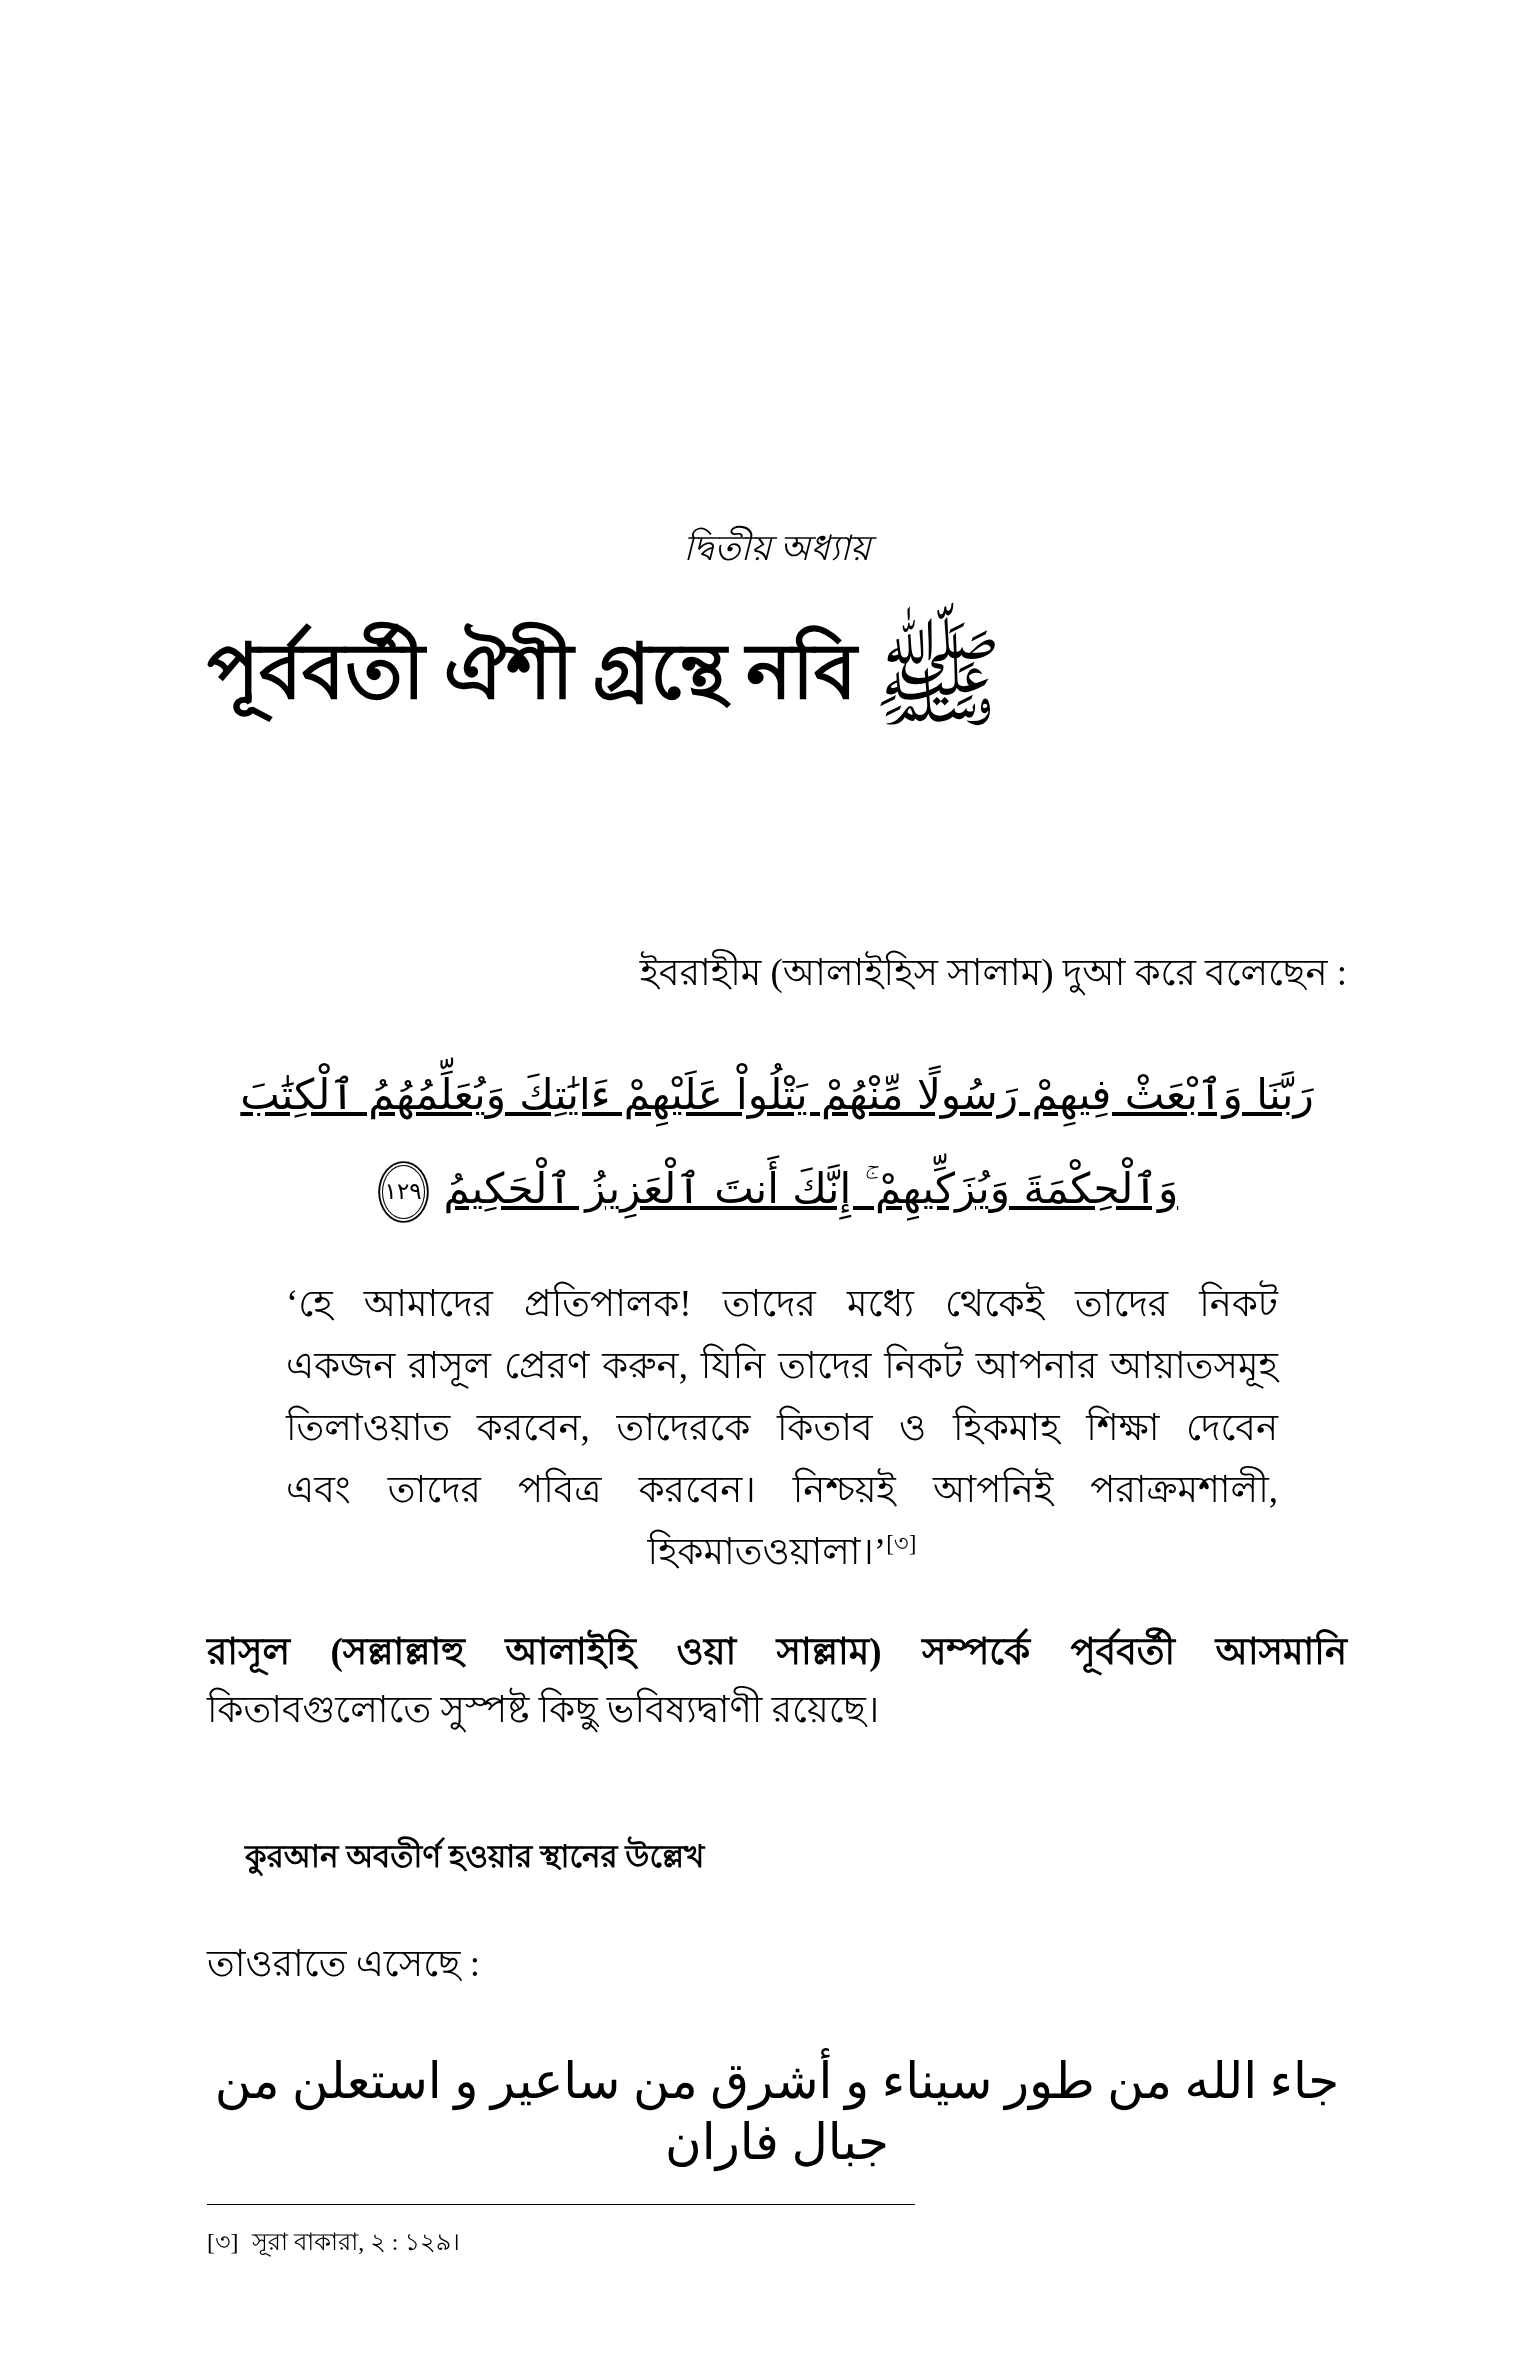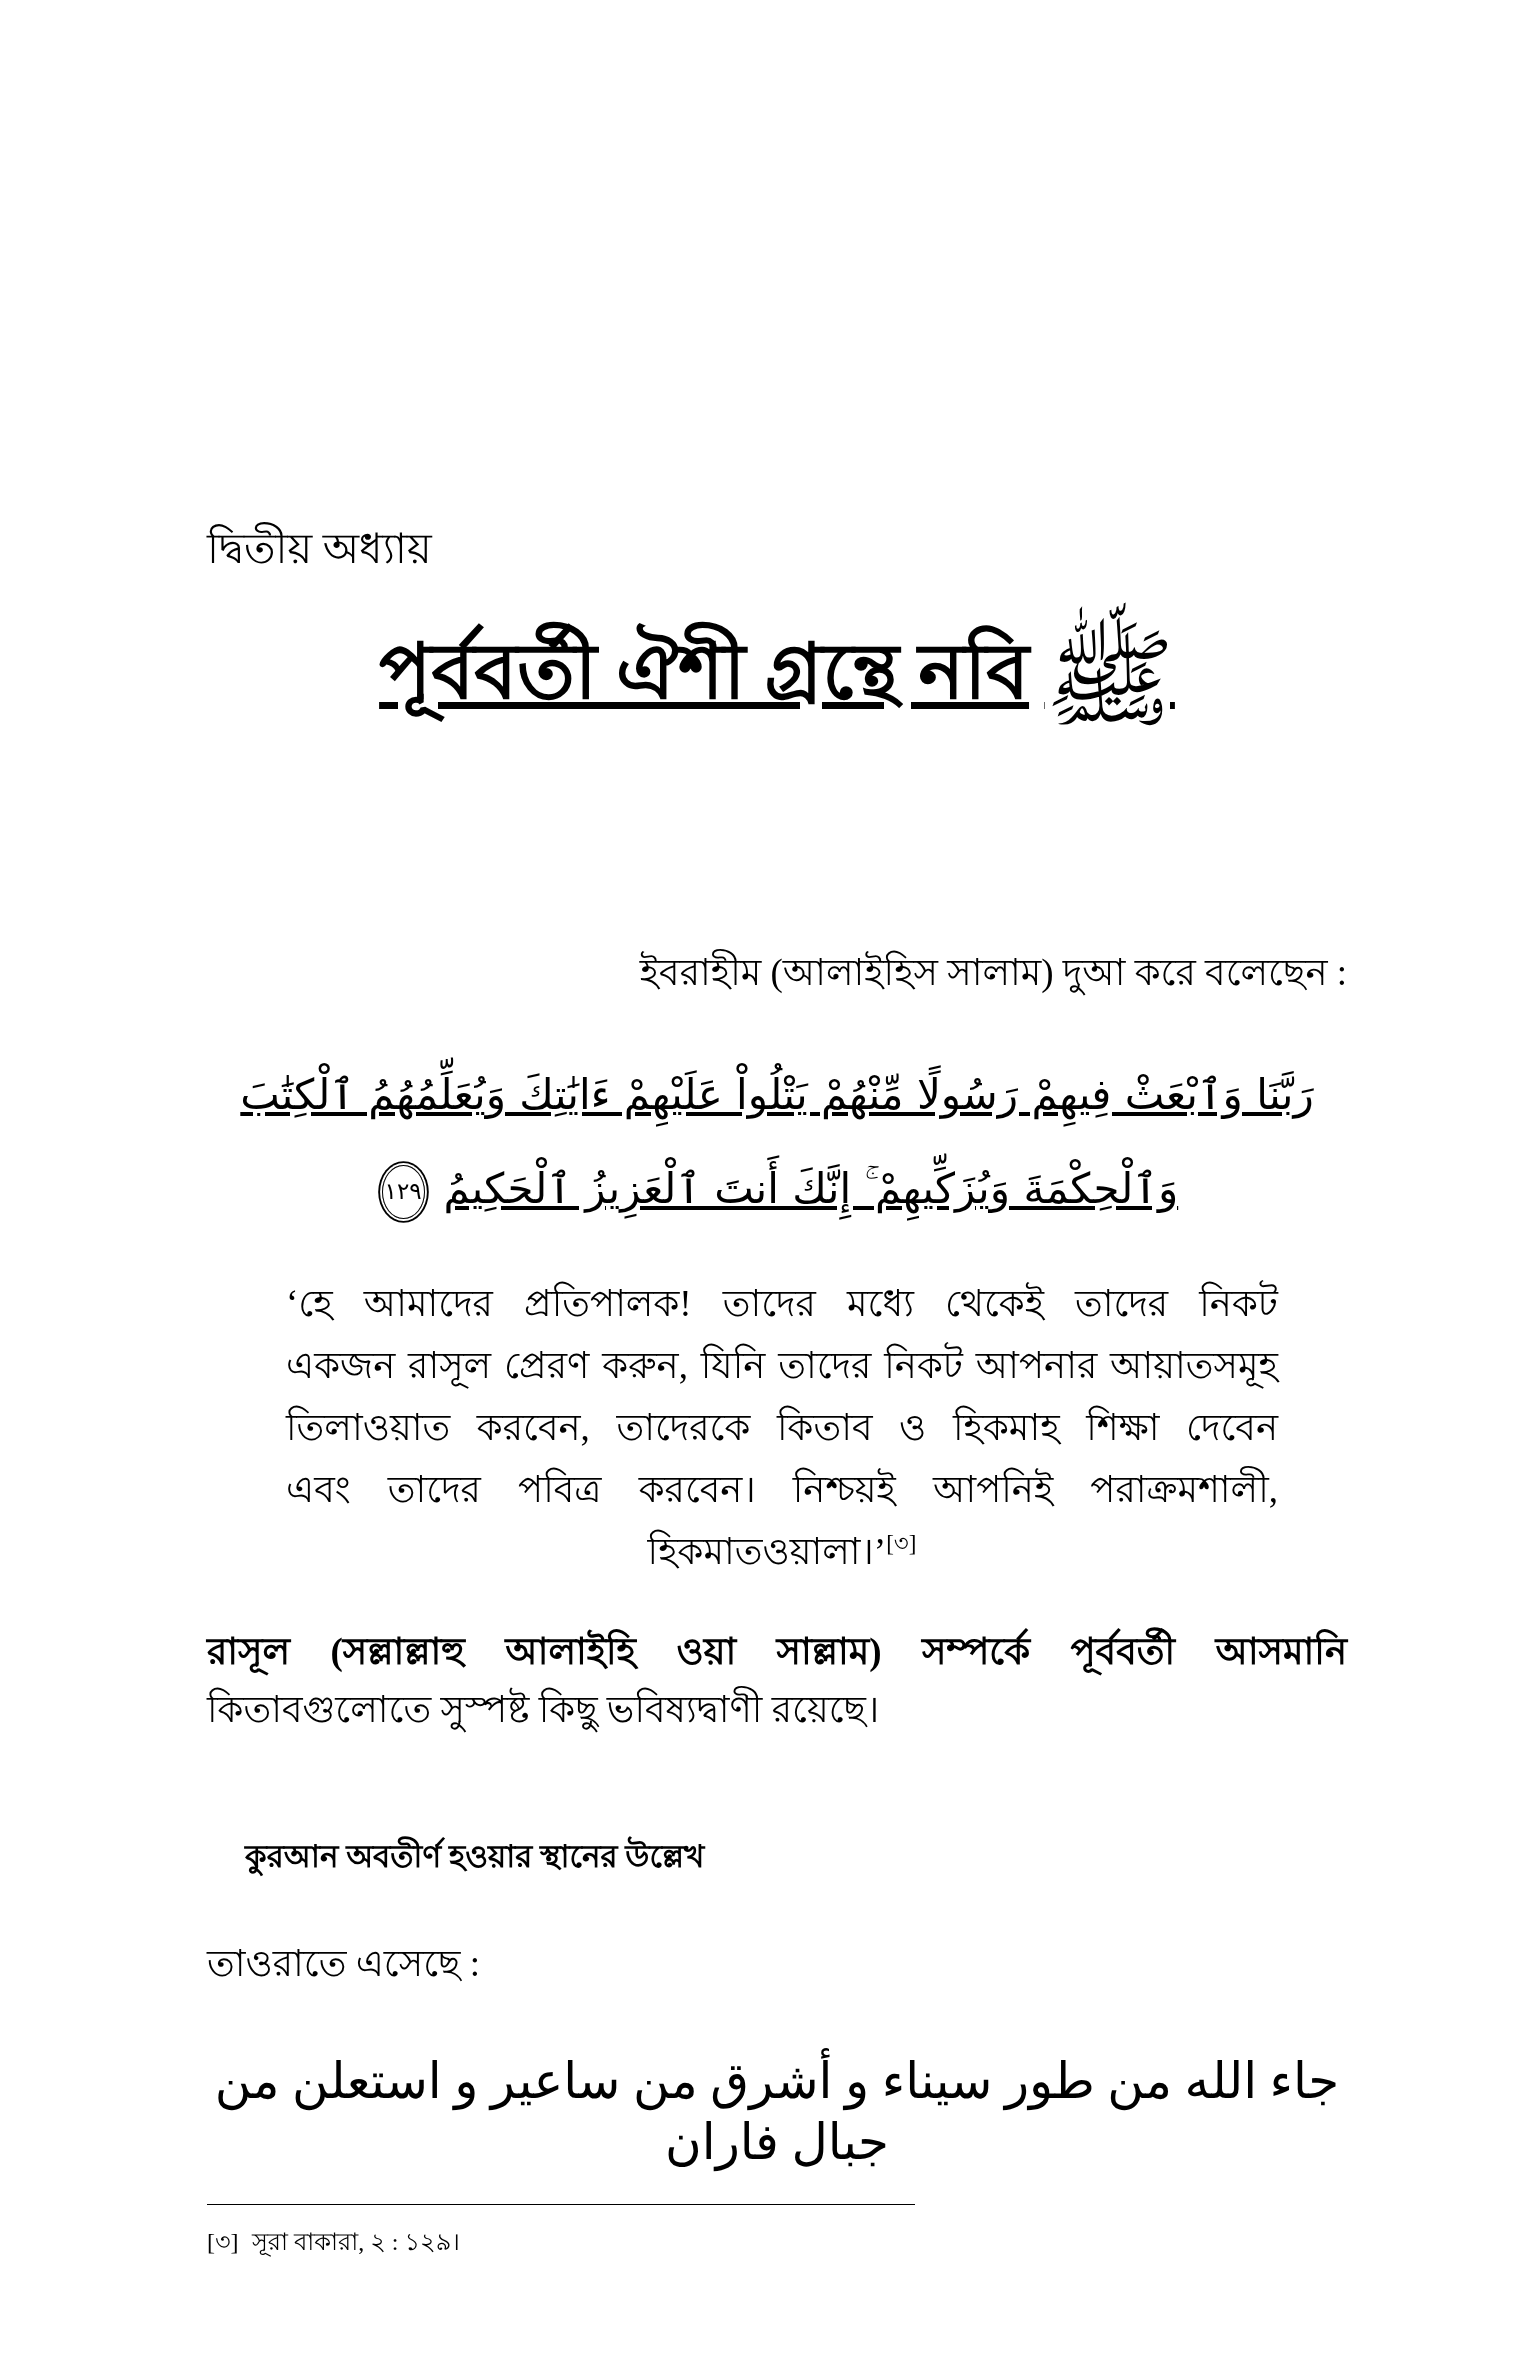--- a/index.html
+++ b/index.html
@@ -11,33 +11,32 @@
     position:relative;
   }
   .page {
     width:1537px; height:2376px;
     padding:526px 190px 0 207px;
     overflow:hidden;
     background:#ffffff;
   }
 
   .chapter-label {
-    text-align:left;
-    font-size:42px;
+    text-align:center;
+    font-size:35px;
     line-height:46px;
+    font-style:italic;
   }
 
   .title {
     margin-top:19px;
-    text-align:center;
     font-size:77px;
     font-weight:bold;
     line-height:163px;
     white-space:nowrap;
-    text-decoration:underline;
   }
   .title .honorific {
     font-size:108px;
     font-weight:normal;
     vertical-align:middle;
     line-height:0;
     margin-left:15.4px;
   }
 
   .intro {

